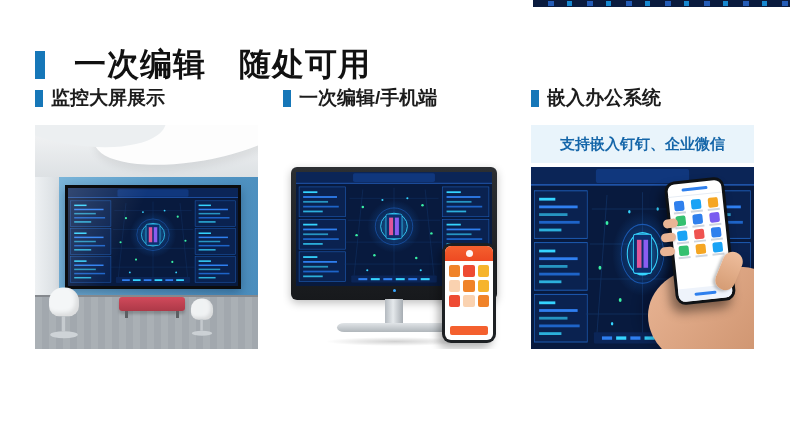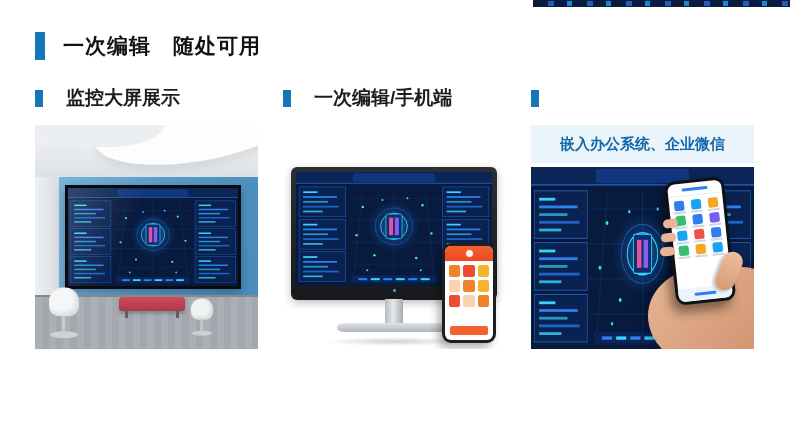--- a/index.html
+++ b/index.html
@@ -24,31 +24,31 @@
     opacity: .8;
   }
 
   
   .title-row {
     position: absolute; left: 35px; top: 27px;
     display: flex; align-items: center; gap: 13px;
   }
   .accent-bar { width: 10px; height: 28px; background: #1677b8; }
   h1.page-title {
-    margin: 5px; font-size: 21px; font-weight: bold; color: #111;
+    margin: 16px; font-size: 32px; font-weight: bold; color: #111;
     letter-spacing: 1px; white-space: pre;
   }
 
   
   .columns {
     position: absolute; left: 35px; top: 86px;
     display: flex; gap: 25px;
   }
   .col { width: 223px; }
-  .col-header { display: flex; align-items: center; gap: 23px; height: 24px; }
+  .col-header { display: flex; align-items: center; gap: 8px; height: 24px; }
   .bullet { width: 8px; height: 17px; background: #1677b8; flex: 0 0 auto; }
   .col-label { font-size: 19px; font-weight: bold; color: #1c1c1c; white-space: nowrap; }
 
   .media {
     margin-top: 15px; position: relative; height: 224px;
     overflow: hidden; background: #fff;
   }
 
   
   .room { background: #dfe3e6; }
@@ -306,22 +306,23 @@
             </div>
           <div class="p2foot"></div>
         </div>
       </div>
     </div>
   </section>
 
   <section class="col">
     <div class="col-header">
       <span class="bullet"></span>
-    </div>
-    <div class="banner">嵌入办公系统、企业微信</div>
+      <span class="col-label">嵌入办公系统</span>
+    </div>
+    <div class="banner">支持嵌入钉钉、企业微信</div>
     <div class="media3">
       <svg class="dashsvg" viewBox="0 0 220 130" preserveAspectRatio="none">
           <use href="#dash"></use>
         </svg>
       <div class="hand"></div>
       <div class="finger f1"></div>
       <div class="finger f2"></div>
       <div class="finger f3"></div>
       <div class="phone3">
         <div class="p3screen">

